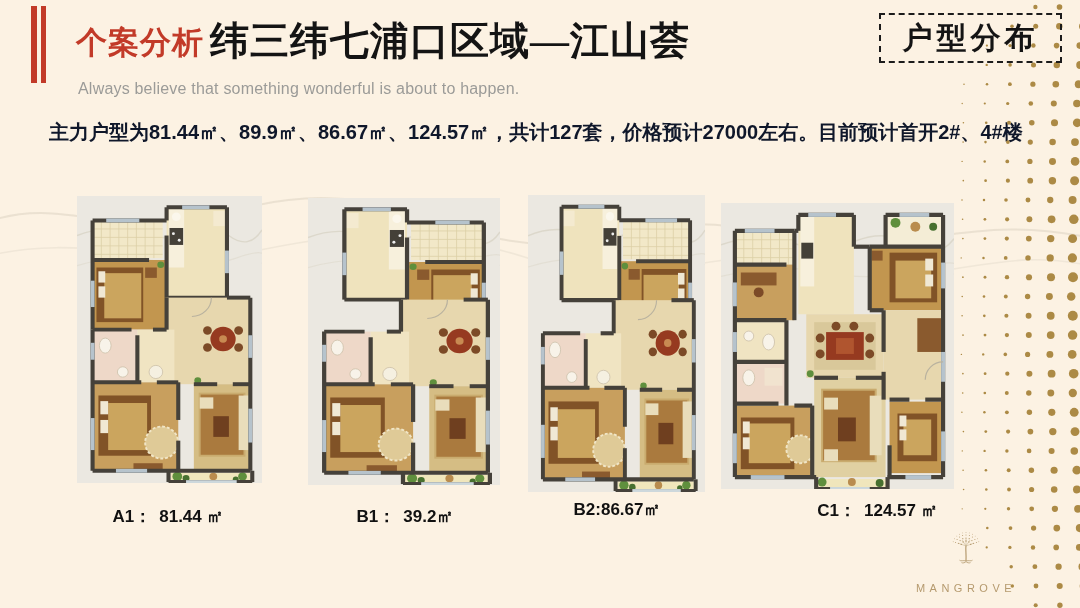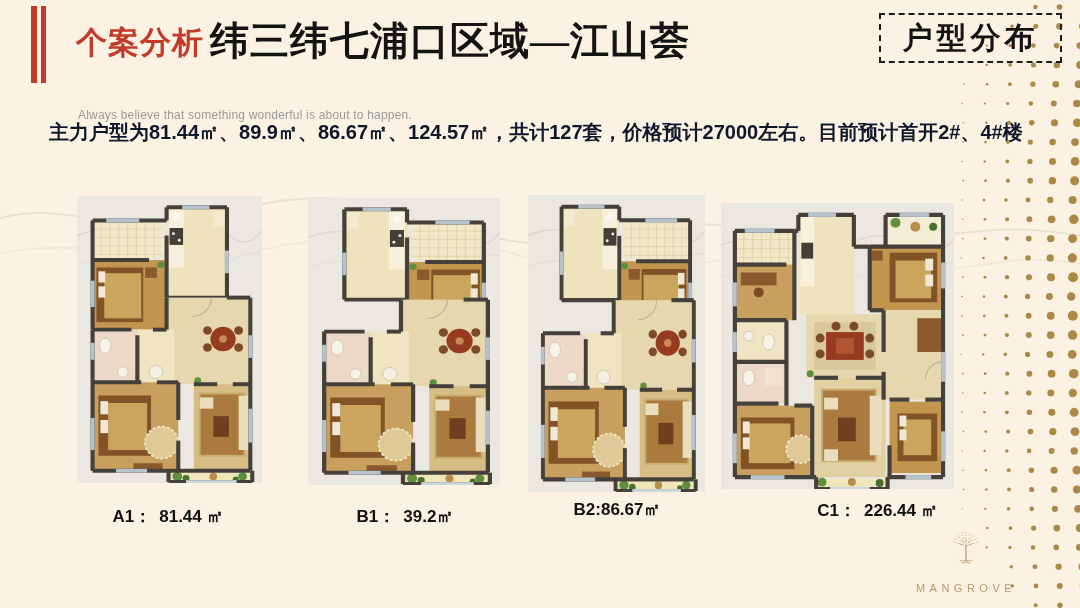--- a/index.html
+++ b/index.html
@@ -17,21 +17,21 @@
     position:absolute;left:76px;top:22px;
     font-size:31px;font-weight:bold;color:#c23a28;letter-spacing:1px;
   }
   .title{
     position:absolute;left:210px;top:14px;
     font-family:"Liberation Serif","DejaVu Serif",serif;
     font-size:39px;font-weight:bold;color:#141414;letter-spacing:1px;white-space:nowrap;
   }
   .subtitle{
     position:absolute;left:78px;top:80px;
-    font-size:12px;color:#9b9b98;letter-spacing:0.2px;margin-top:28px;
+    font-size:16px;color:#9b9b98;letter-spacing:0.2px;
   }
   .corner-tag{
     position:absolute;left:879px;top:13px;width:183px;height:50px;
     border:2px dashed #1c1c1c;box-sizing:border-box;
     display:flex;align-items:center;justify-content:center;
     font-family:"Liberation Serif","DejaVu Serif",serif;
     font-size:30px;font-weight:bold;color:#141414;letter-spacing:4px;
     background:transparent;z-index:5;
   }
   .summary{
@@ -645,21 +645,21 @@
   <div class="caption" style="left:88px;top:505px;width:160px;">
     <span>A1</span><span class="sep">：</span><span>81.44 ㎡</span>
   </div>
   <div class="caption" style="left:325px;top:505px;width:160px;">
     <span>B1</span><span class="sep">：</span><span>39.2㎡</span>
   </div>
   <div class="caption" style="left:537px;top:498px;width:160px;">
     <span>B2</span><span>:</span><span>86.67㎡</span>
   </div>
   <div class="caption" style="left:795px;top:499px;width:165px;">
-    <span>C1</span><span class="sep">：</span><span>226.44 ㎡</span>
+    <span>C1</span><span class="sep">：</span><span>124.57 ㎡</span>
   </div>
 
   <div class="logo">
     <svg id="tree-svg" width="32" height="32" viewBox="-16 -17 32 32">
         <path d="M0,12 C0.4,6 -0.6,0 0,-3" stroke="#b59a6e" stroke-width="1.2" fill="none"></path>
            <path d="M0,12 C-3,11 -5,12.6 -6.5,11.2 M0,12 C3,11 5,12.6 6.5,11.2 M0,12.5 C-1,13.8 -3,14.3 -4.5,13.6 M0,12.5 C1,13.8 3,14.3 4.5,13.6" stroke="#b59a6e" stroke-width="0.8" fill="none"></path>
         <circle cx="-4.7" cy="-4.6" r="0.72" fill="#b59a6e"></circle>
         <circle cx="-2.9" cy="-7.1" r="0.72" fill="#b59a6e"></circle>
         <circle cx="0.0" cy="-8.0" r="0.72" fill="#b59a6e"></circle>
         <circle cx="2.9" cy="-7.1" r="0.72" fill="#b59a6e"></circle>

